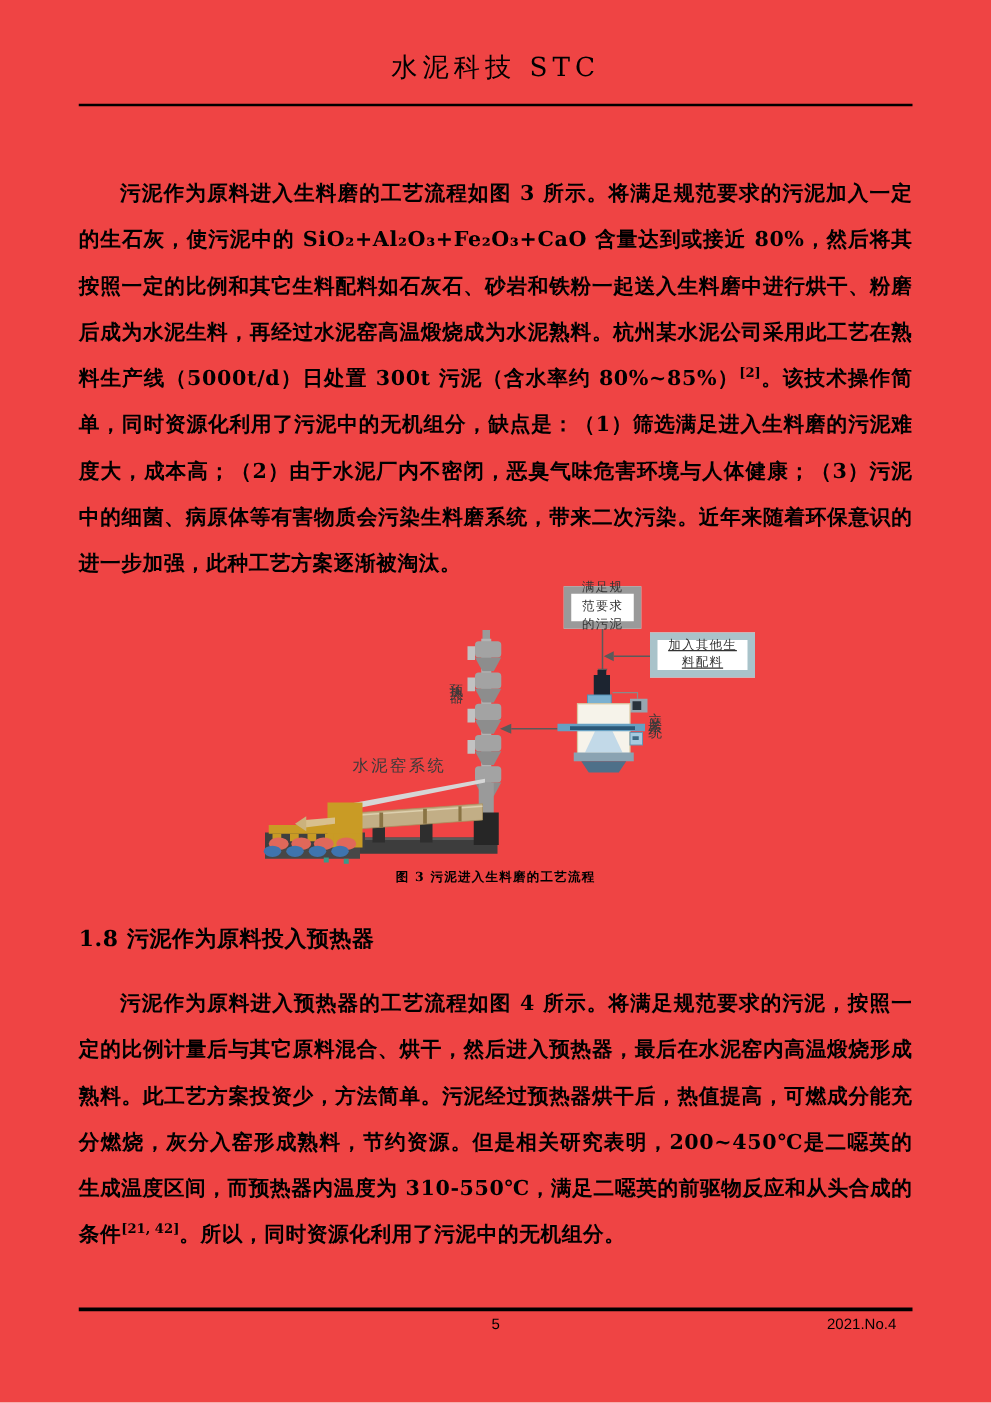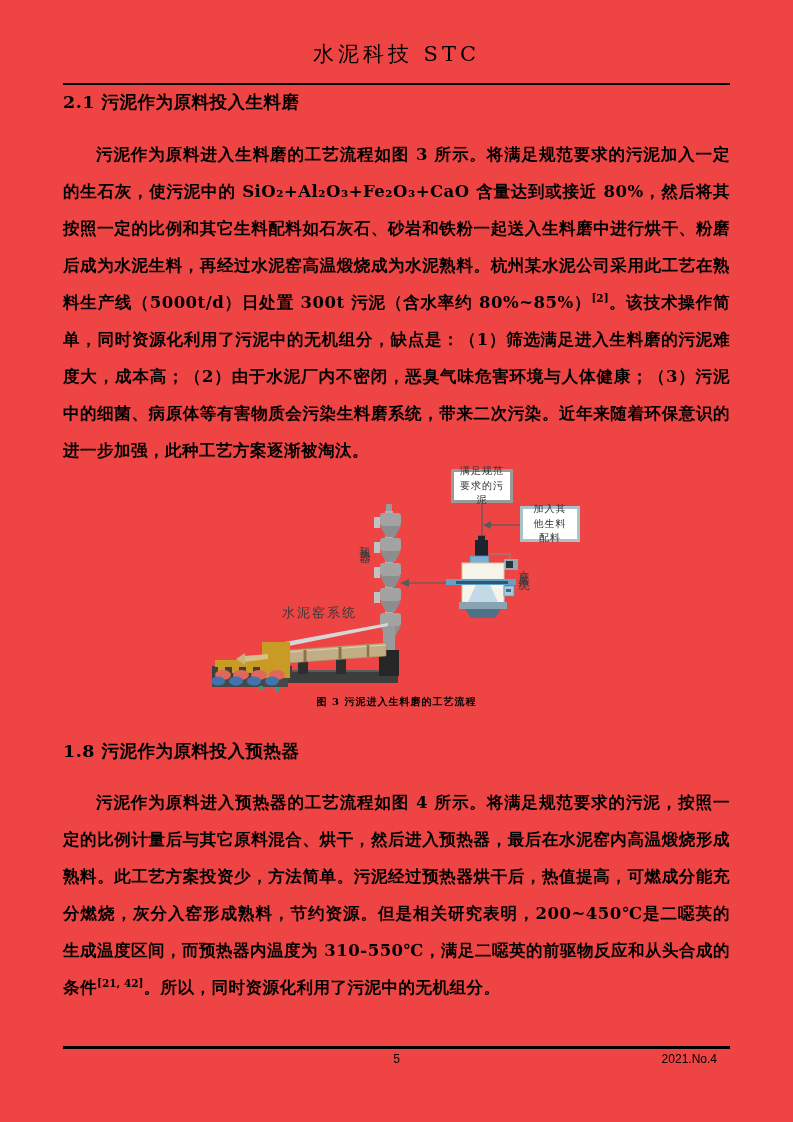--- a/index.html
+++ b/index.html
@@ -25,27 +25,27 @@
     position:absolute;left:63px;width:667px;margin:0;
     font-size:16.5px;line-height:37px;text-align:justify;text-justify:inter-character;
     text-indent:2em;letter-spacing:0.5px;font-weight:bold;
   }
   .para1{top:136px;}
   .para2{top:784px;}
   sup.cite{font-size:10.5px;line-height:0;letter-spacing:0;}
   .figure-area{position:absolute;left:198px;top:466px;width:405px;height:226px;}
   .figure-area svg{position:absolute;left:0;top:0;}
   .figbox{
-    position:absolute;border:3px solid #fca5a5;background:#fff;color:#333;
+    position:absolute;border:6px solid #fca5a5;background:#fff;color:#333;
     font-size:10px;line-height:1.45;text-align:center;letter-spacing:1px;
     display:flex;align-items:center;justify-content:center;padding:6px;
     box-sizing:border-box;
   }
   .figbox-sludge{left:253px;top:3px;width:62px;height:34px;border-color:#9a9a9a;}
-  .figbox-ingredients{left:322px;top:40px;width:60px;height:36px;border-color:#a9c3ca;}
+  .figbox-ingredients{left:322px;top:40px;width:84px;height:36px;border-color:#a9c3ca;text-decoration:underline;}
   .vlabel{
     position:absolute;writing-mode:vertical-rl;text-orientation:upright;
     font-size:11px;color:#3a3a3a;letter-spacing:3px;line-height:1;
   }
   .vlabel-preheater{left:161px;top:72px;}
   .vlabel-mill{left:320px;top:95px;}
   .hlabel-kiln{
     position:absolute;left:84px;top:138px;font-size:13px;color:#3a3a3a;letter-spacing:2px;
   }
   .fig-caption{
@@ -62,21 +62,20 @@
   }
 </style>
 </head>
 <body>
 
 <div class="page">
 
   <div class="journal-title">水泥科技 STC</div>
   <div class="rule rule-header"></div>
 
-  <h2 class="sec-heading sec1-heading">2.1 污泥作为原料投入生料磨</h2>
 
   <p class="para para1"><span>污泥作为原料进入生料磨的工艺流程如图 3 所示。将满足规范要求的污泥加入一定的生石灰，使污泥中的 SiO₂+Al₂O₃+Fe₂O₃+CaO 含量达到或接近 80%，然后将其按照一定的比例和其它生料配料如石灰石、砂岩和铁粉一起送入生料磨中进行烘干、粉磨后成为水泥生料，再经过水泥窑高温煅烧成为水泥熟料。杭州某水泥公司采用此工艺在熟料生产线（5000t/d）日处置 300t 污泥（含水率约 80%~85%）</span><sup class="cite">[2]</sup><span>。该技术操作简单，同时资源化利用了污泥中的无机组分，缺点是：（1）筛选满足进入生料磨的污泥难度大，成本高；（2）由于水泥厂内不密闭，恶臭气味危害环境与人体健康；（3）污泥中的细菌、病原体等有害物质会污染生料磨系统，带来二次污染。近年来随着环保意识的进一步加强，此种工艺方案逐渐被淘汰。</span></p>
 
   <div class="figure-area">
     <svg width="405" height="226" viewBox="0 0 405 226">
 
       <g stroke="#5a5a5a" stroke-width="1.2" fill="#5a5a5a">
         <line x1="284" y1="37" x2="284" y2="70"></line>
         <polygon points="280,69 288,69 284,77" stroke="none"></polygon>
         <line x1="322" y1="59" x2="293" y2="59"></line>

